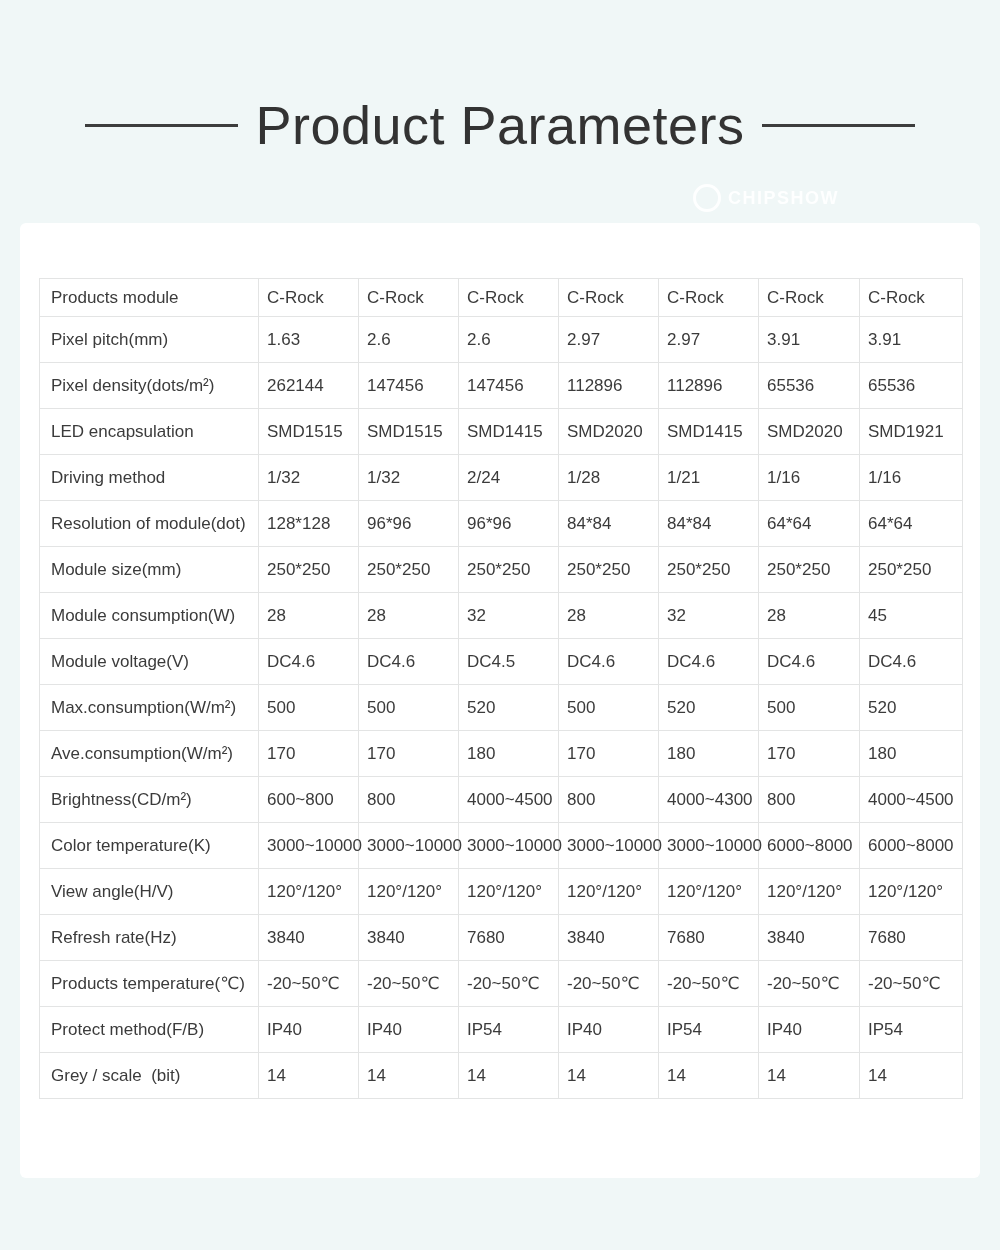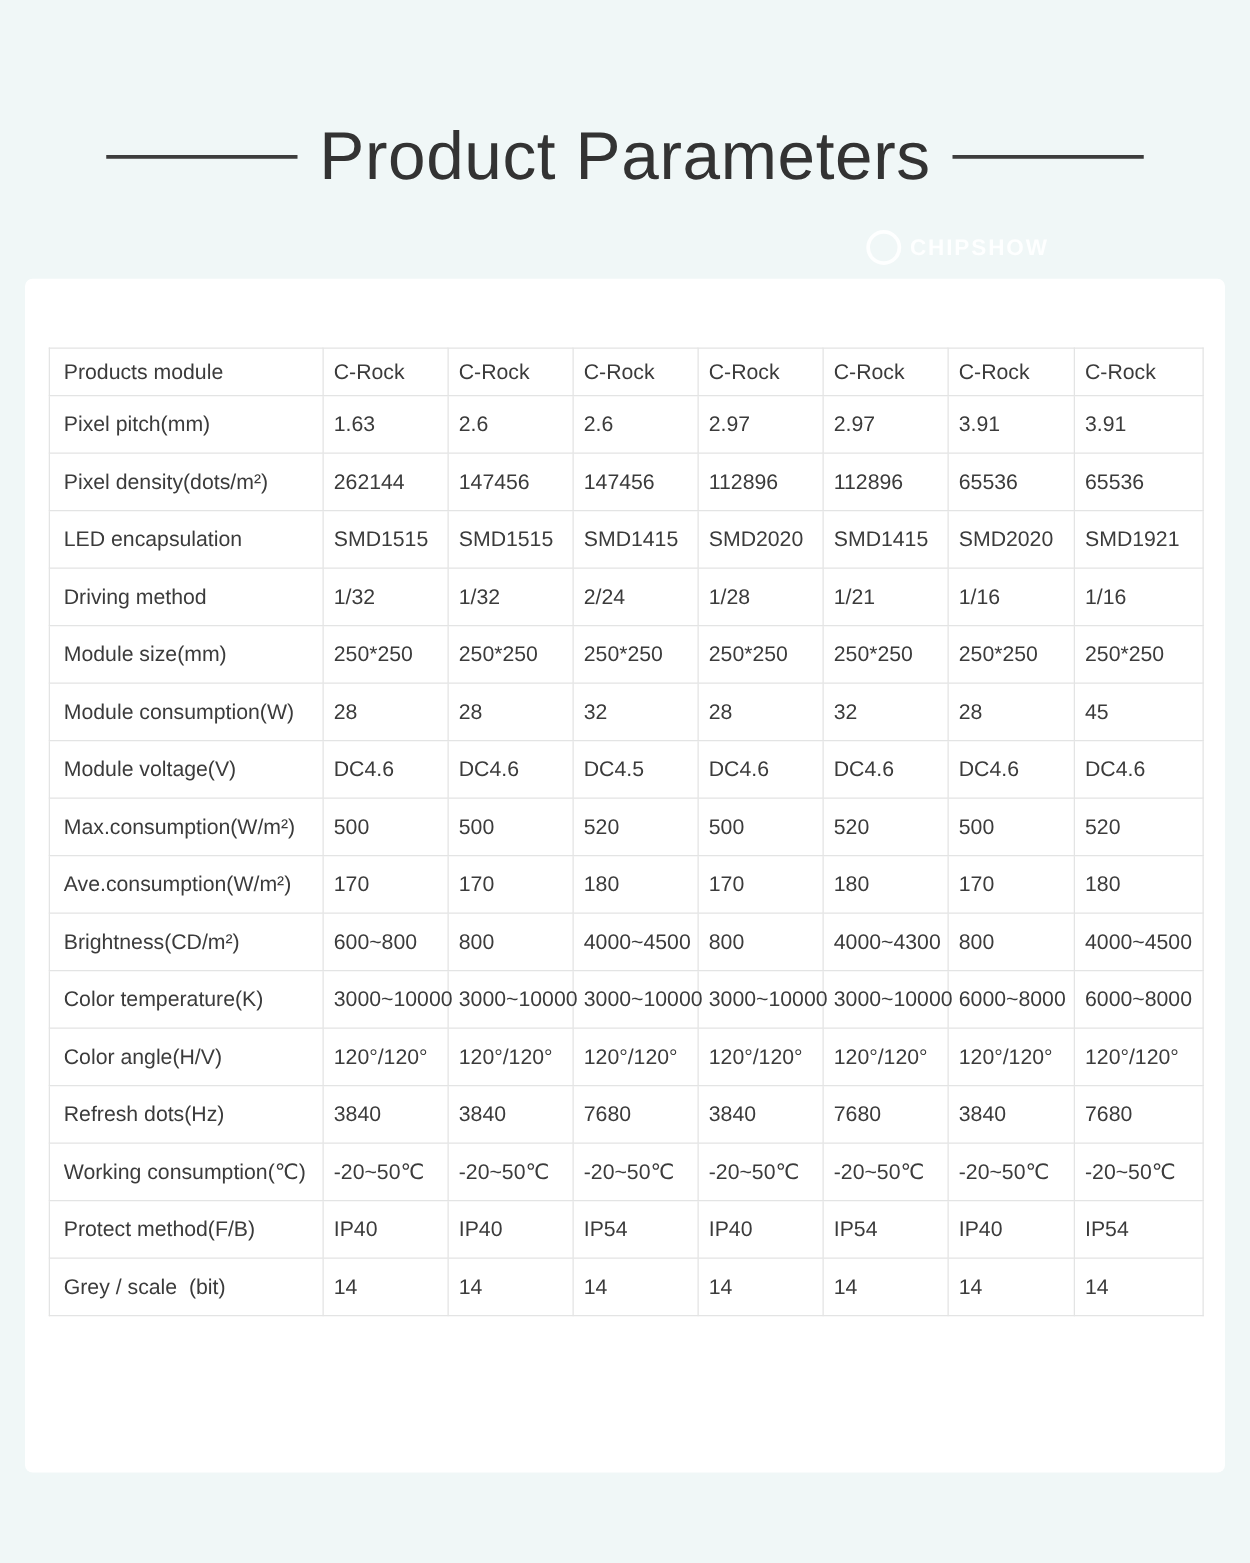--- a/index.html
+++ b/index.html
@@ -122,20 +122,30 @@
           <th>Driving method</th>
           <td>1/32</td>
           <td>1/32</td>
           <td>2/24</td>
           <td>1/28</td>
           <td>1/21</td>
           <td>1/16</td>
           <td>1/16</td>
         </tr>
         <tr>
+          <th>Resolution of module(dot)</th>
+          <td>128*128</td>
+          <td>96*96</td>
+          <td>96*96</td>
+          <td>84*84</td>
+          <td>84*84</td>
+          <td>64*64</td>
+          <td>64*64</td>
+        </tr>
+        <tr>
           <th>Module size(mm)</th>
           <td>250*250</td>
           <td>250*250</td>
           <td>250*250</td>
           <td>250*250</td>
           <td>250*250</td>
           <td>250*250</td>
           <td>250*250</td>
         </tr>
         <tr>
@@ -192,41 +202,41 @@
           <th>Color temperature(K)</th>
           <td>3000~10000</td>
           <td>3000~10000</td>
           <td>3000~10000</td>
           <td>3000~10000</td>
           <td>3000~10000</td>
           <td>6000~8000</td>
           <td>6000~8000</td>
         </tr>
         <tr>
-          <th>Color angle(H/V)</th>
-          <td>120°/120°</td>
-          <td>120°/120°</td>
-          <td>120°/120°</td>
-          <td>120°/120°</td>
-          <td>120°/120°</td>
-          <td>120°/120°</td>
-          <td>120°/120°</td>
-        </tr>
-        <tr>
-          <th>Refresh dots(Hz)</th>
+          <th>View angle(H/V)</th>
+          <td>120°/120°</td>
+          <td>120°/120°</td>
+          <td>120°/120°</td>
+          <td>120°/120°</td>
+          <td>120°/120°</td>
+          <td>120°/120°</td>
+          <td>120°/120°</td>
+        </tr>
+        <tr>
+          <th>Refresh rate(Hz)</th>
           <td>3840</td>
           <td>3840</td>
           <td>7680</td>
           <td>3840</td>
           <td>7680</td>
           <td>3840</td>
           <td>7680</td>
         </tr>
         <tr>
-          <th>Working consumption(℃)</th>
+          <th>Products temperature(℃)</th>
           <td>-20~50℃</td>
           <td>-20~50℃</td>
           <td>-20~50℃</td>
           <td>-20~50℃</td>
           <td>-20~50℃</td>
           <td>-20~50℃</td>
           <td>-20~50℃</td>
         </tr>
         <tr>
           <th>Protect method(F/B)</th>

